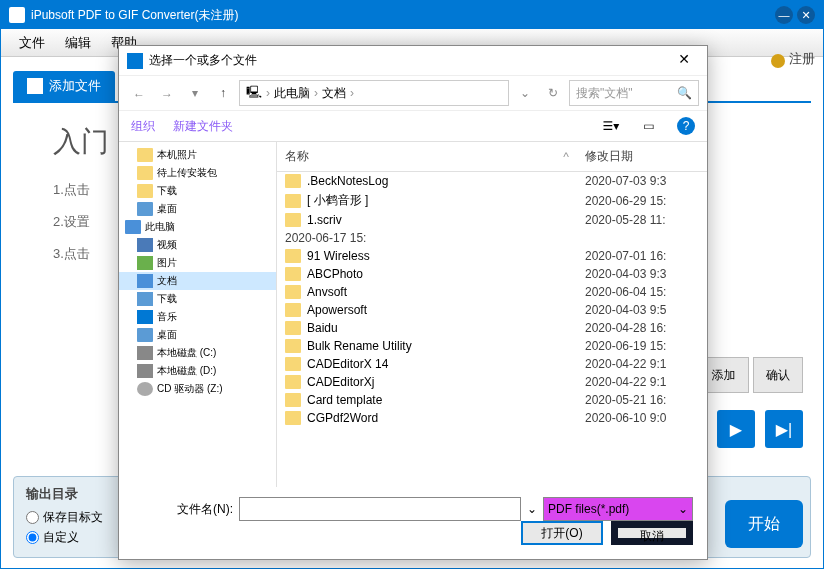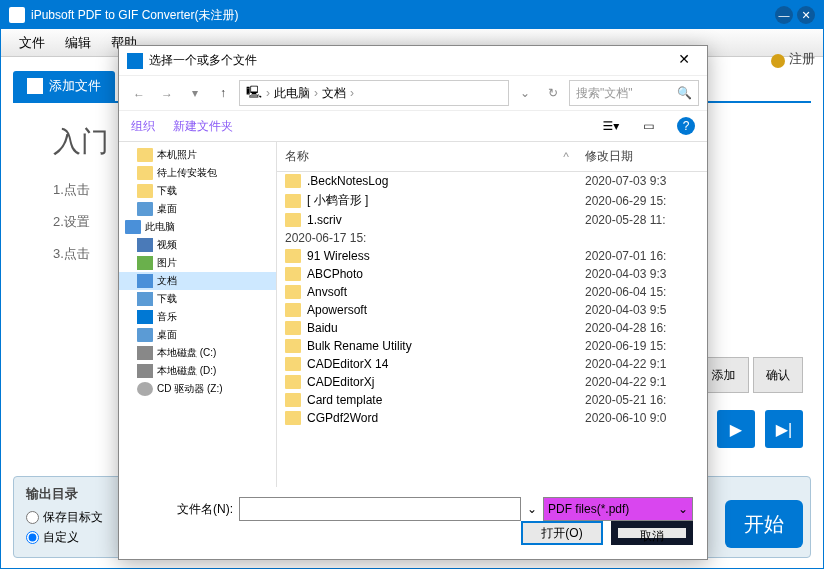--- a/index.html
+++ b/index.html
@@ -30,21 +30,21 @@
 .ctrl-btn { width: 38px; height: 38px; background: #0078d4; color: #fff; display: flex; align-items: center; justify-content: center; border-radius: 3px; cursor: pointer; }
 
 .side-controls { position: absolute; right: 20px; top: 300px; }
 .side-btn { width: 50px; height: 36px; margin-bottom: 6px; background: #e8e8e8; border: 1px solid #bbb; font-size: 12px; cursor: pointer; }
 
 .output-section { position: absolute; bottom: 10px; left: 12px; right: 12px; background: #e4eef4; border: 1px solid #a8c4d8; border-radius: 4px; padding: 8px 12px; }
 .output-title { font-size: 13px; font-weight: bold; color: #444; margin-bottom: 6px; }
 .output-option { font-size: 12px; display: flex; align-items: center; margin: 3px 0; }
 .output-option input { margin-right: 4px; }
 
-.start-btn { position: absolute; right: 20px; bottom: 20px; background: #0078d4; color: #fff; border-radius: 6px; width: 78px; height: 48px; font-size: 20px; border: none; cursor: pointer; }
+.start-btn { position: absolute; right: 20px; bottom: 20px; background: #0078d4; color: #fff; border-radius: 6px; width: 78px; height: 48px; font-size: 16px; border: none; cursor: pointer; }
 
 
 .dialog { position: absolute; top: 45px; left: 118px; width: 590px; height: 515px; background: #fff; border: 1px solid #888; box-shadow: 0 4px 20px rgba(0,0,0,0.3); display: flex; flex-direction: column; }
 .dialog-titlebar { height: 30px; display: flex; align-items: center; padding: 0 8px; font-size: 12px; border-bottom: 1px solid #eee; }
 .dialog-titlebar .dlg-icon { width: 16px; height: 16px; background: #0078d4; margin-right: 6px; }
 .dialog-titlebar .dlg-spacer { flex: 1; }
 .dialog-titlebar .dlg-close { width: 30px; height: 20px; text-align: center; cursor: pointer; font-size: 14px; }
 
 .dialog-nav { height: 34px; display: flex; align-items: center; padding: 0 8px; gap: 4px; font-size: 12px; }
 .nav-btn { width: 24px; height: 24px; display: flex; align-items: center; justify-content: center; cursor: pointer; color: #888; }

